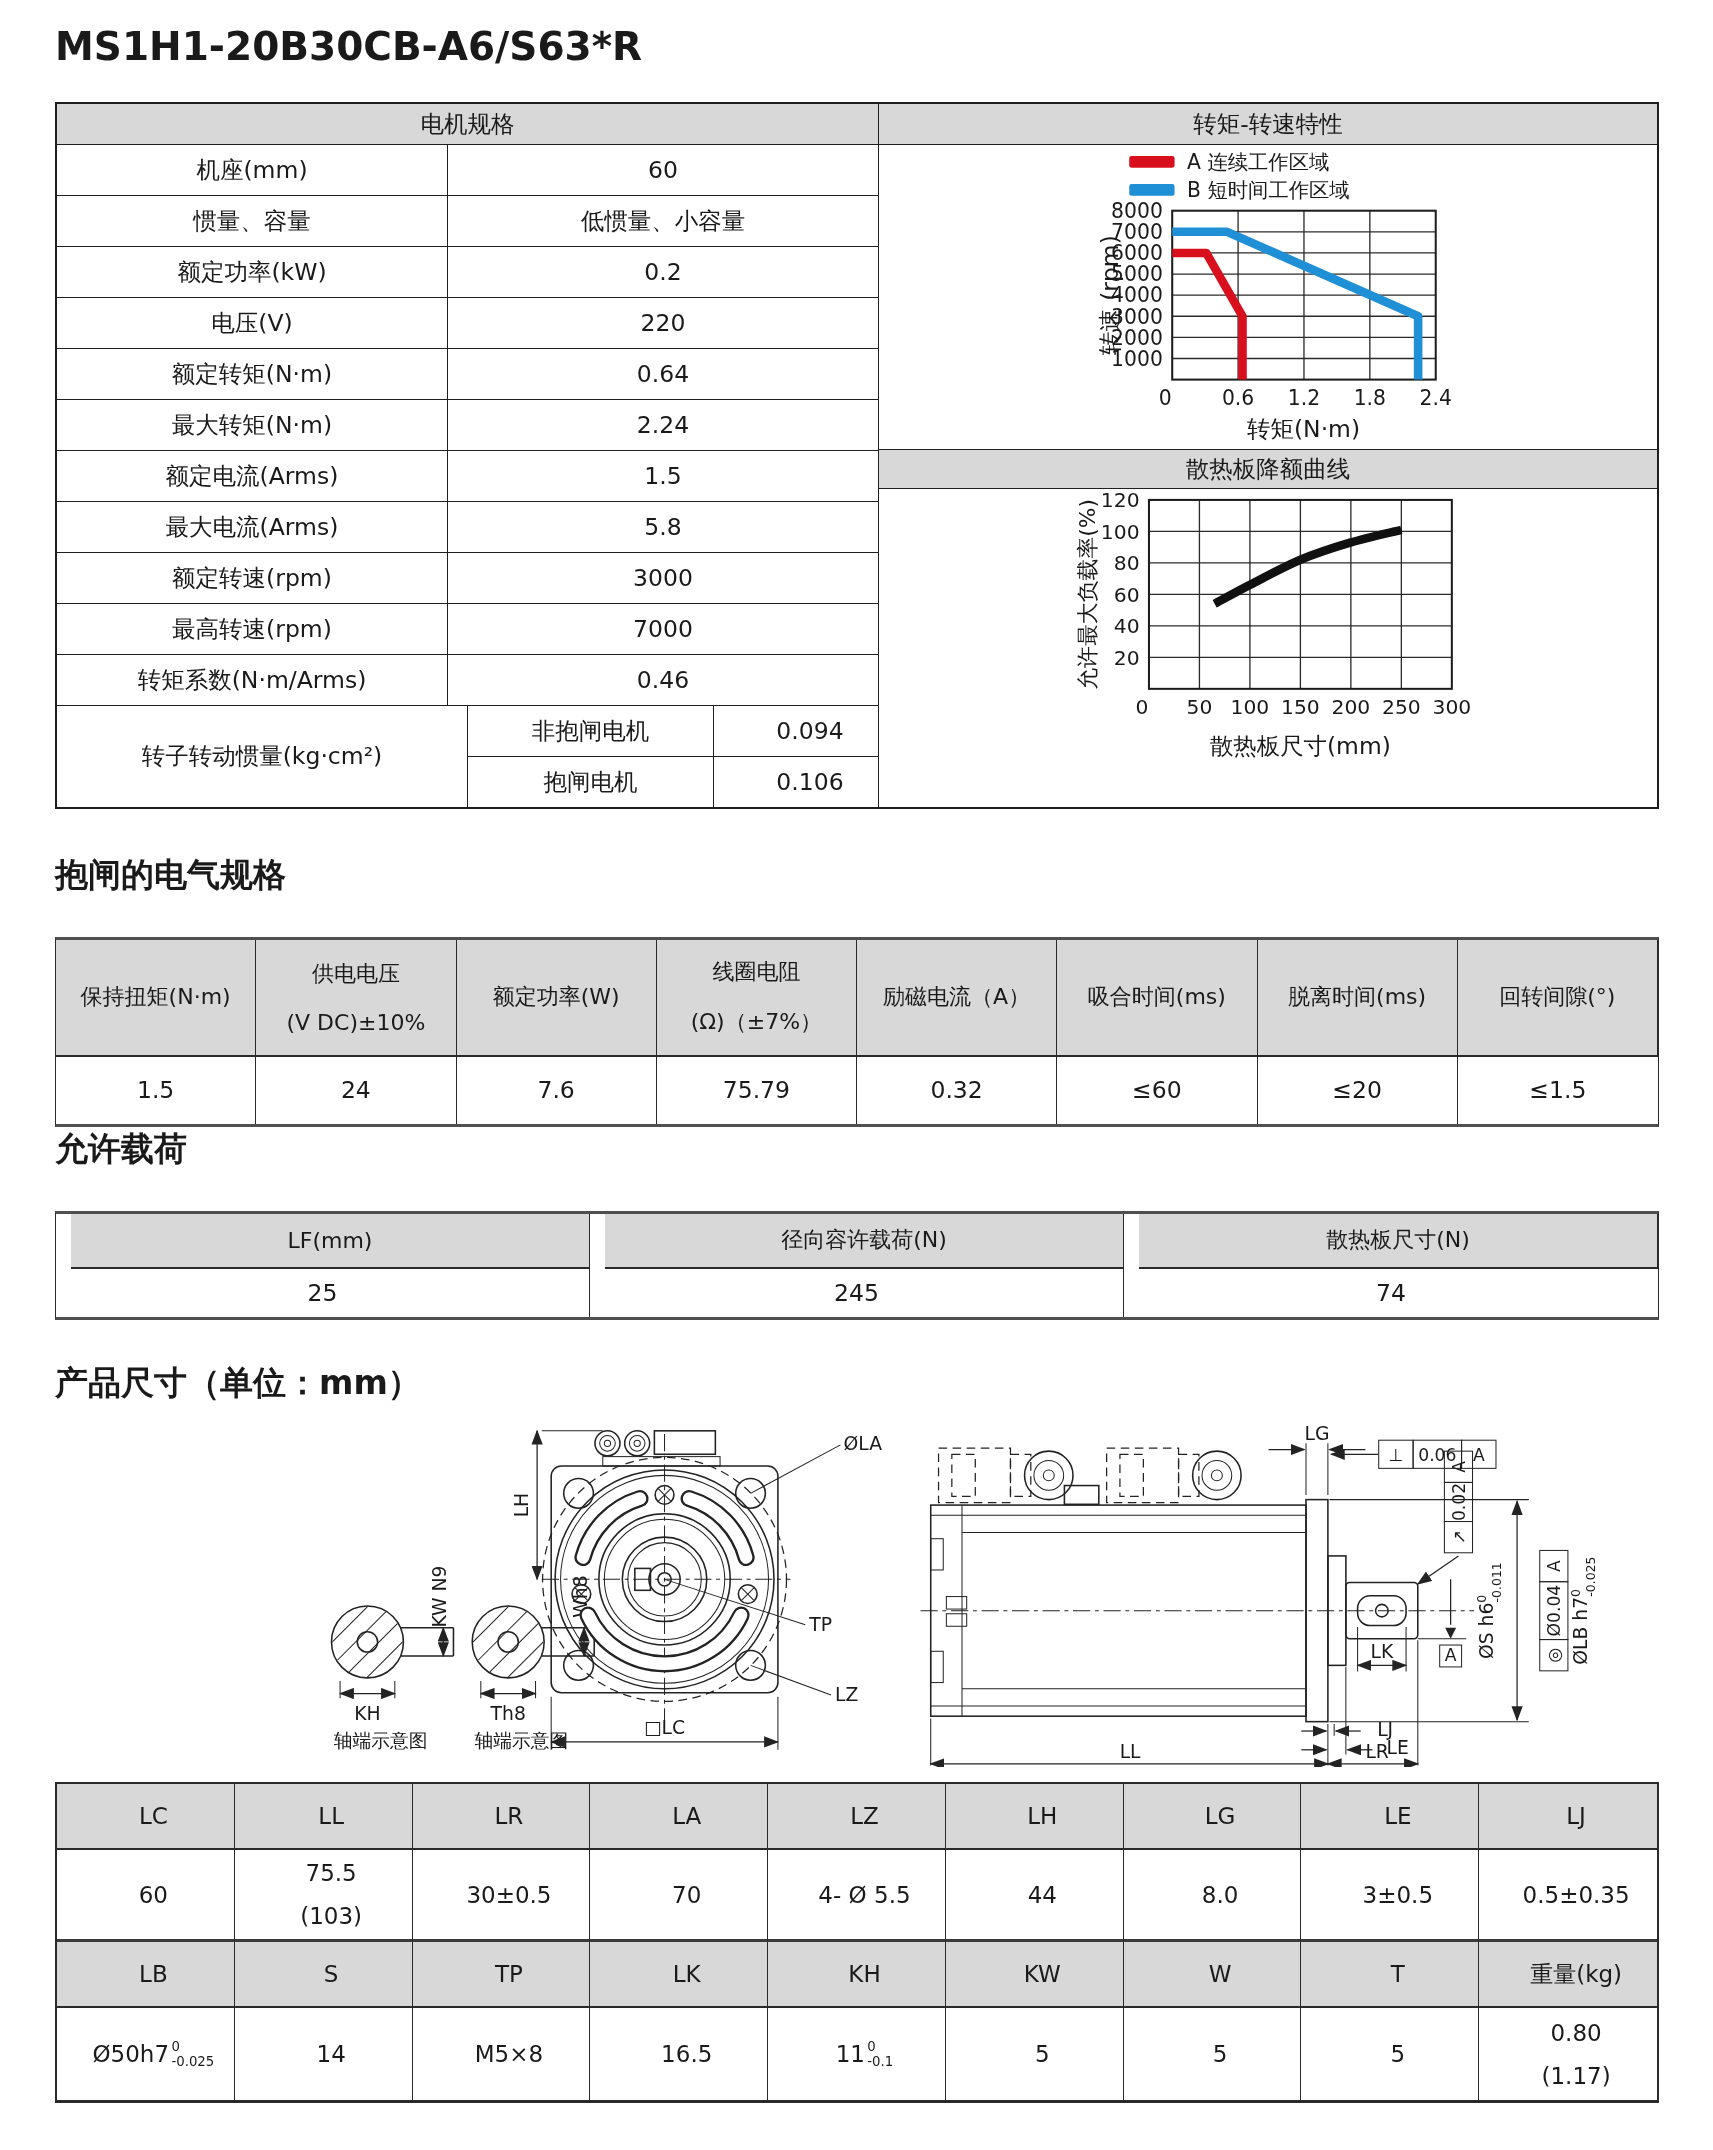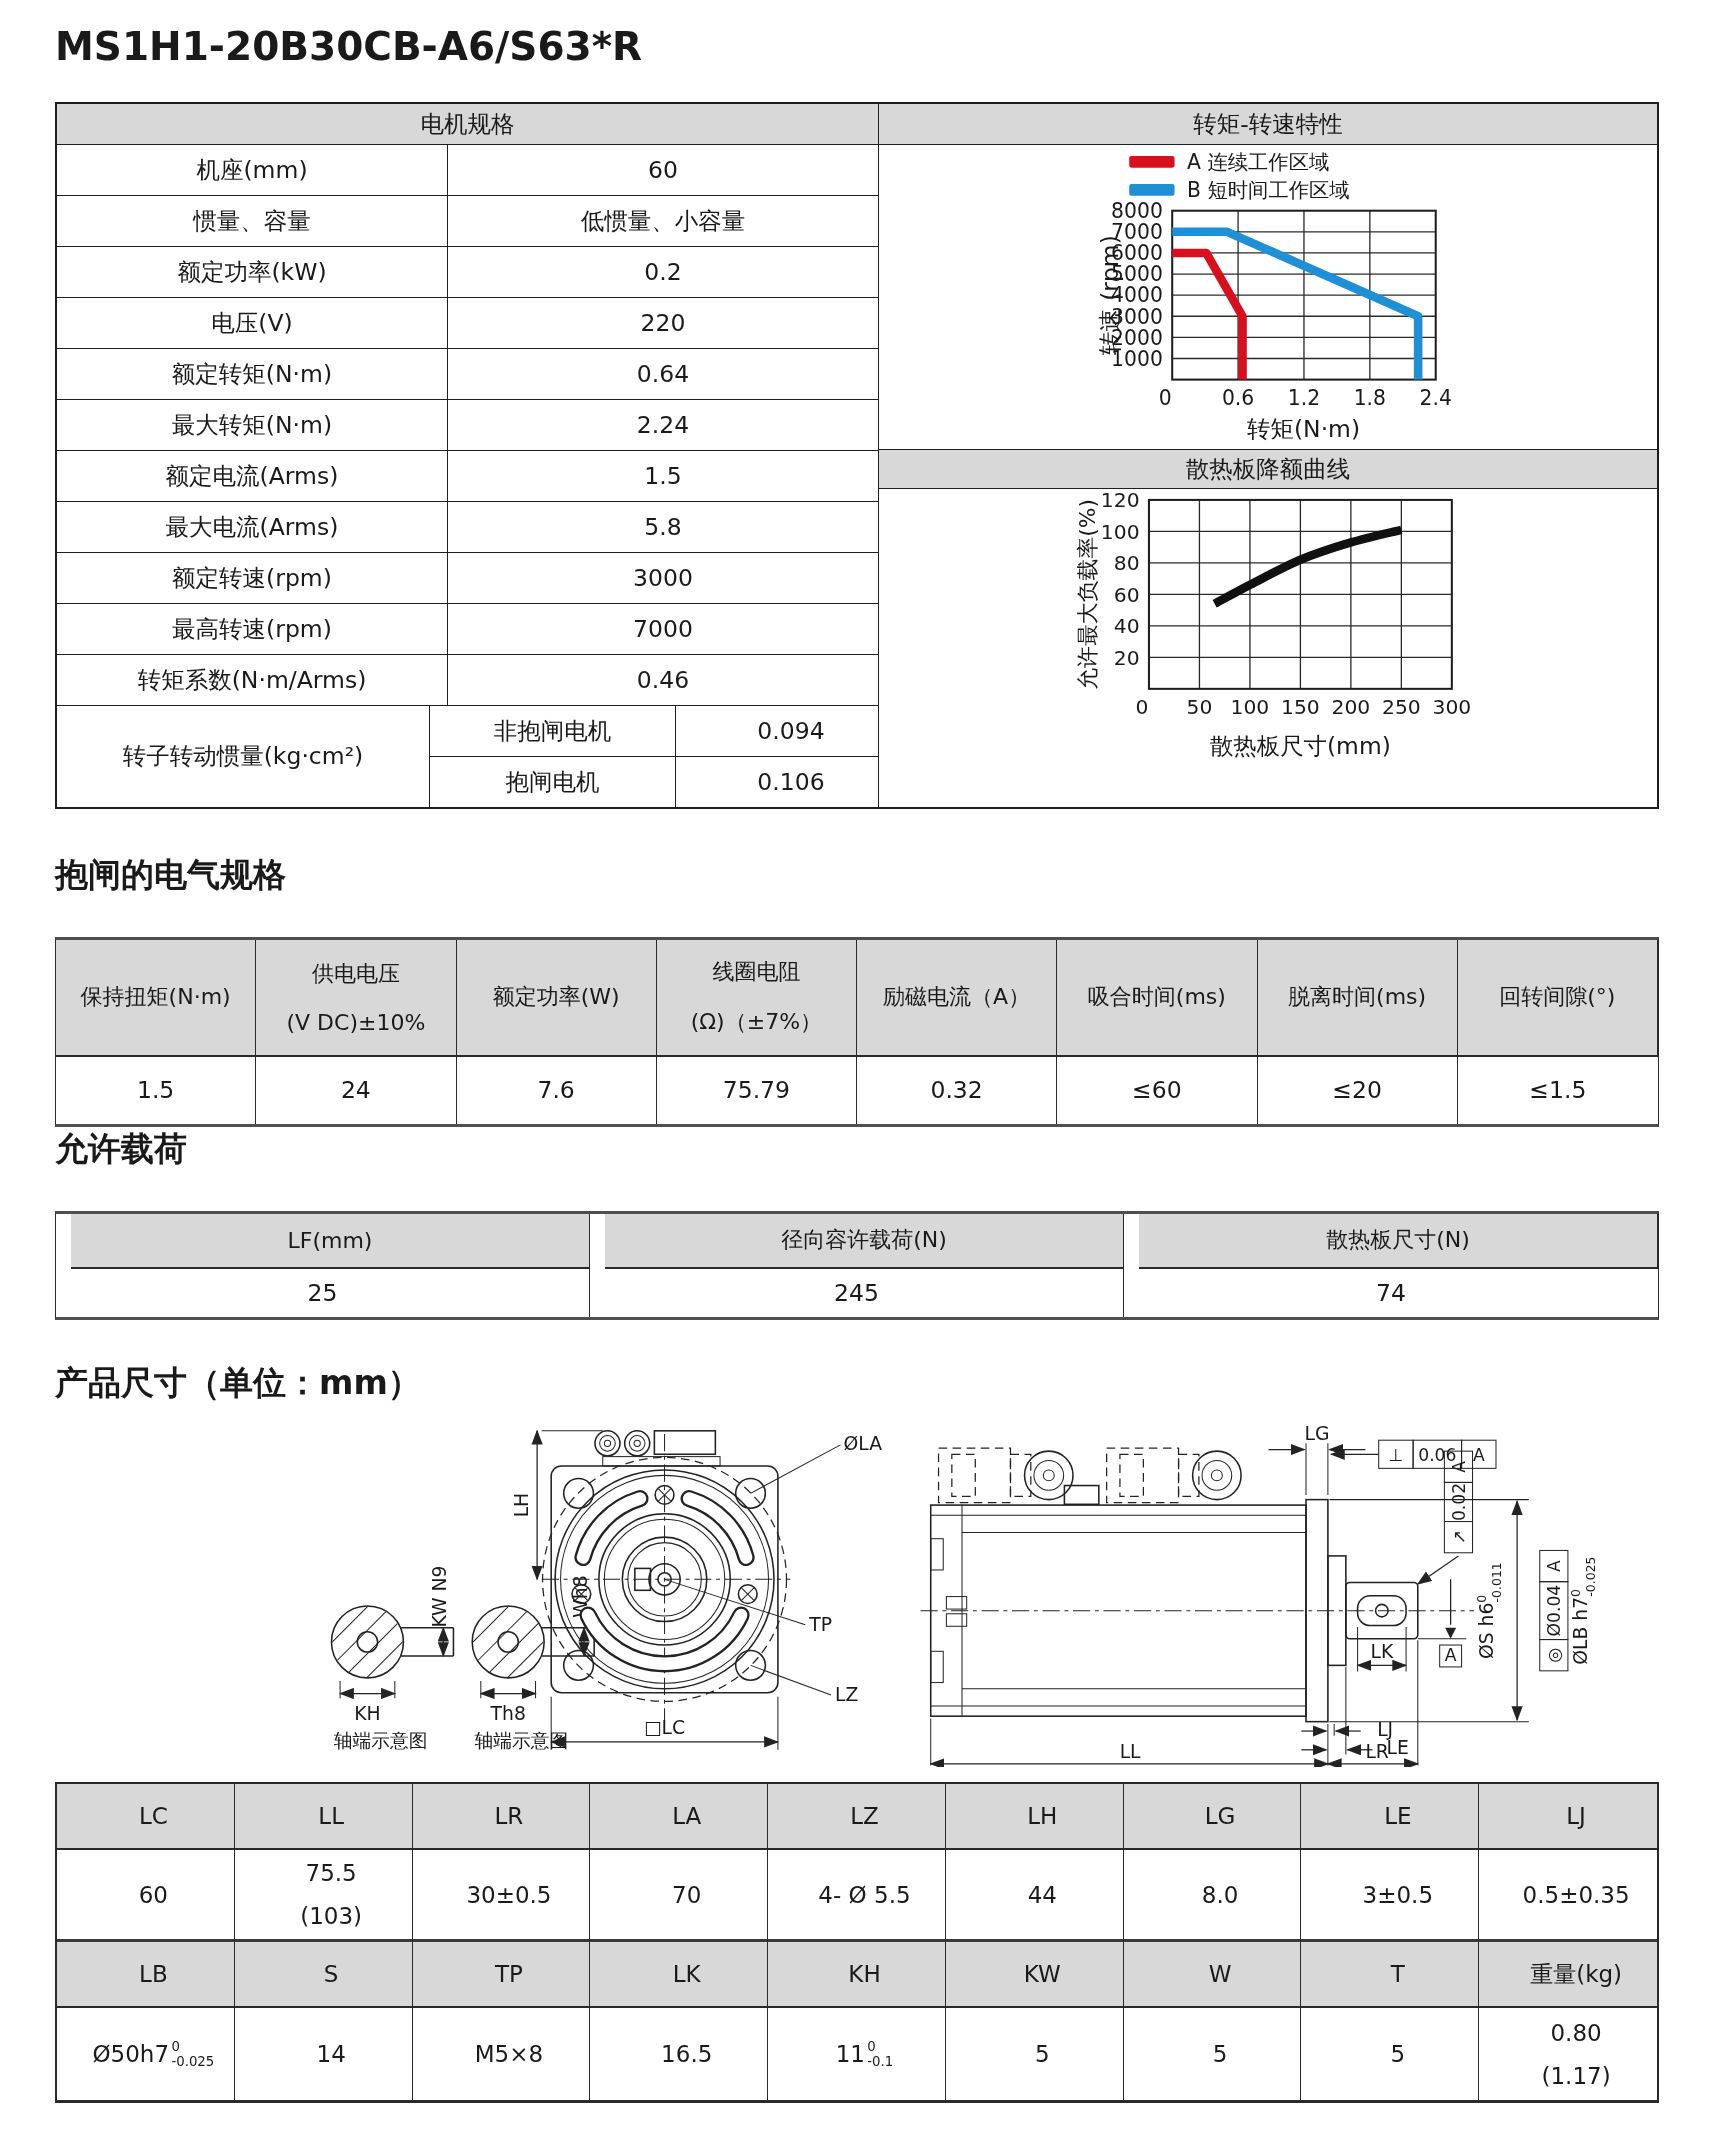--- a/index.html
+++ b/index.html
@@ -16,21 +16,21 @@
   
   .spec { margin-top: 30px; display: flex; border: 2.3px solid #1f1f1f; background: #fff; }
   .spec-left { width: 830px; }
   .spec-right { flex: 1; border-left: 1.6px solid #1f1f1f; }
   .th { height: 40px; background: #d8d8d8; display: flex; align-items: center; justify-content: center;
         font-size: 23.5px; }
   .srow { display: flex; height: 51px; border-top: 1.6px solid #1f1f1f; }
   .srow .lbl { width: 391px; border-right: 1.6px solid #1f1f1f; display: flex; align-items: center; justify-content: center; font-size: 23.5px; text-align: right; }
   .srow .val { flex: 1; display: flex; align-items: center; justify-content: center; font-size: 23.5px; }
   .srow-double { display: flex; height: 102px; border-top: 1.6px solid #1f1f1f; }
-  .srow-double .lbl { width: 373px; border-right: 1.6px solid #1f1f1f; display: flex; align-items: center; justify-content: center; font-size: 23.5px; }
+  .srow-double .lbl { width: 411px; border-right: 1.6px solid #1f1f1f; display: flex; align-items: center; justify-content: center; font-size: 23.5px; }
   .srow-double .subwrap { flex: 1; display: flex; flex-direction: column; }
   .subrow { display: flex; flex: 1; gap: 28px; }
   .subrow + .subrow { border-top: 1.6px solid #1f1f1f; }
   .subrow .sublbl { width: 246px; border-right: 1.6px solid #1f1f1f; display: flex; align-items: center; justify-content: center; font-size: 23.5px; }
   .subrow .subval { flex: 1; display: flex; align-items: center; justify-content: center; font-size: 23.5px; }
   .chart-box { height: 305px; border-top: 1.6px solid #1f1f1f; }
   .th2 { border-top: 1.6px solid #1f1f1f; border-bottom: 1.6px solid #1f1f1f; }
   .chart-box2 { height: 306px; }
 
   

